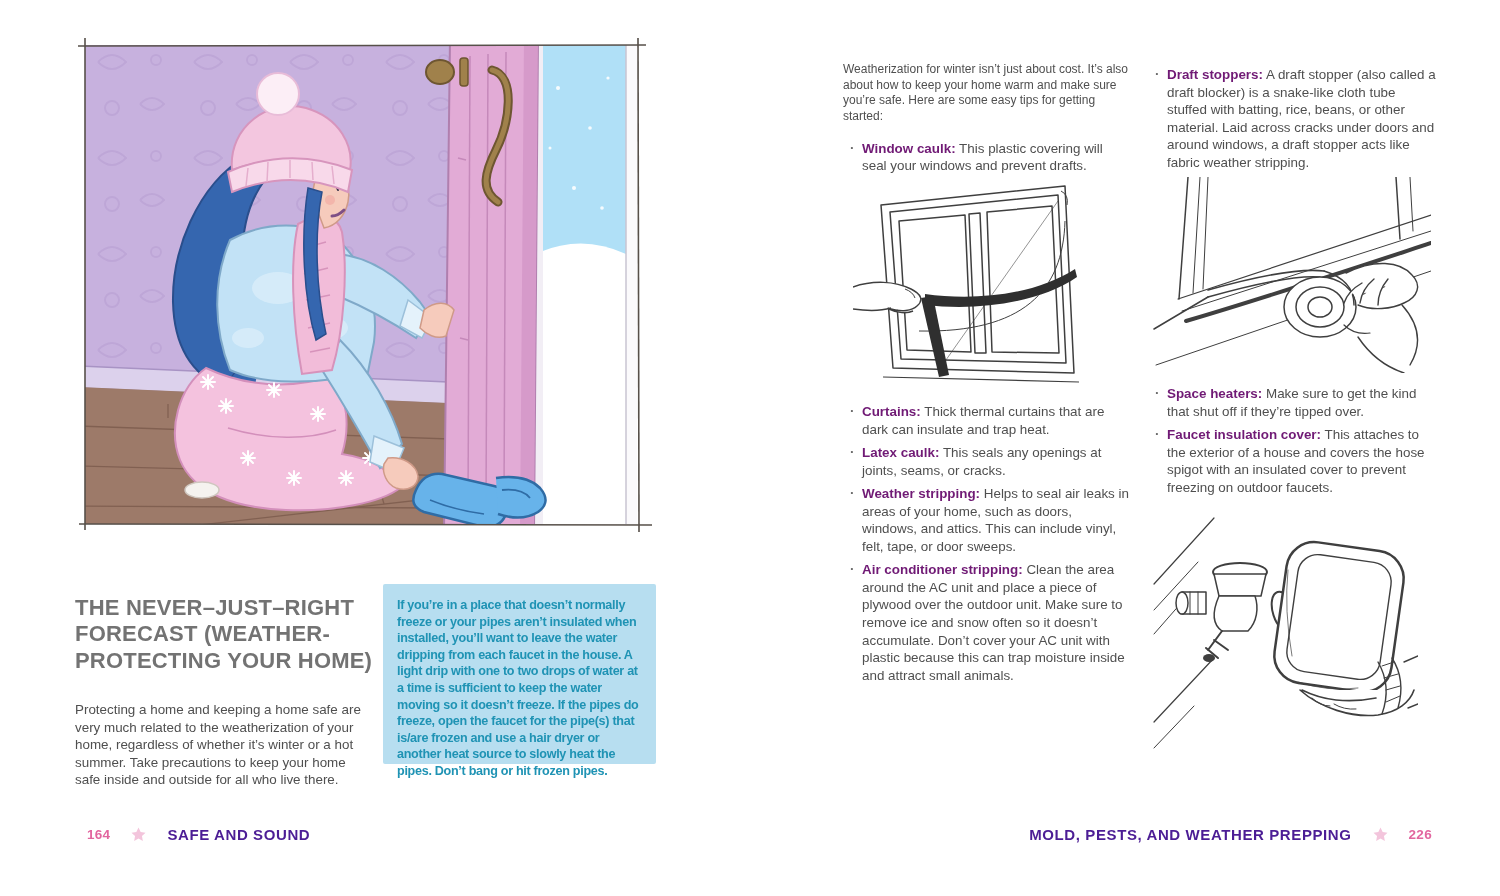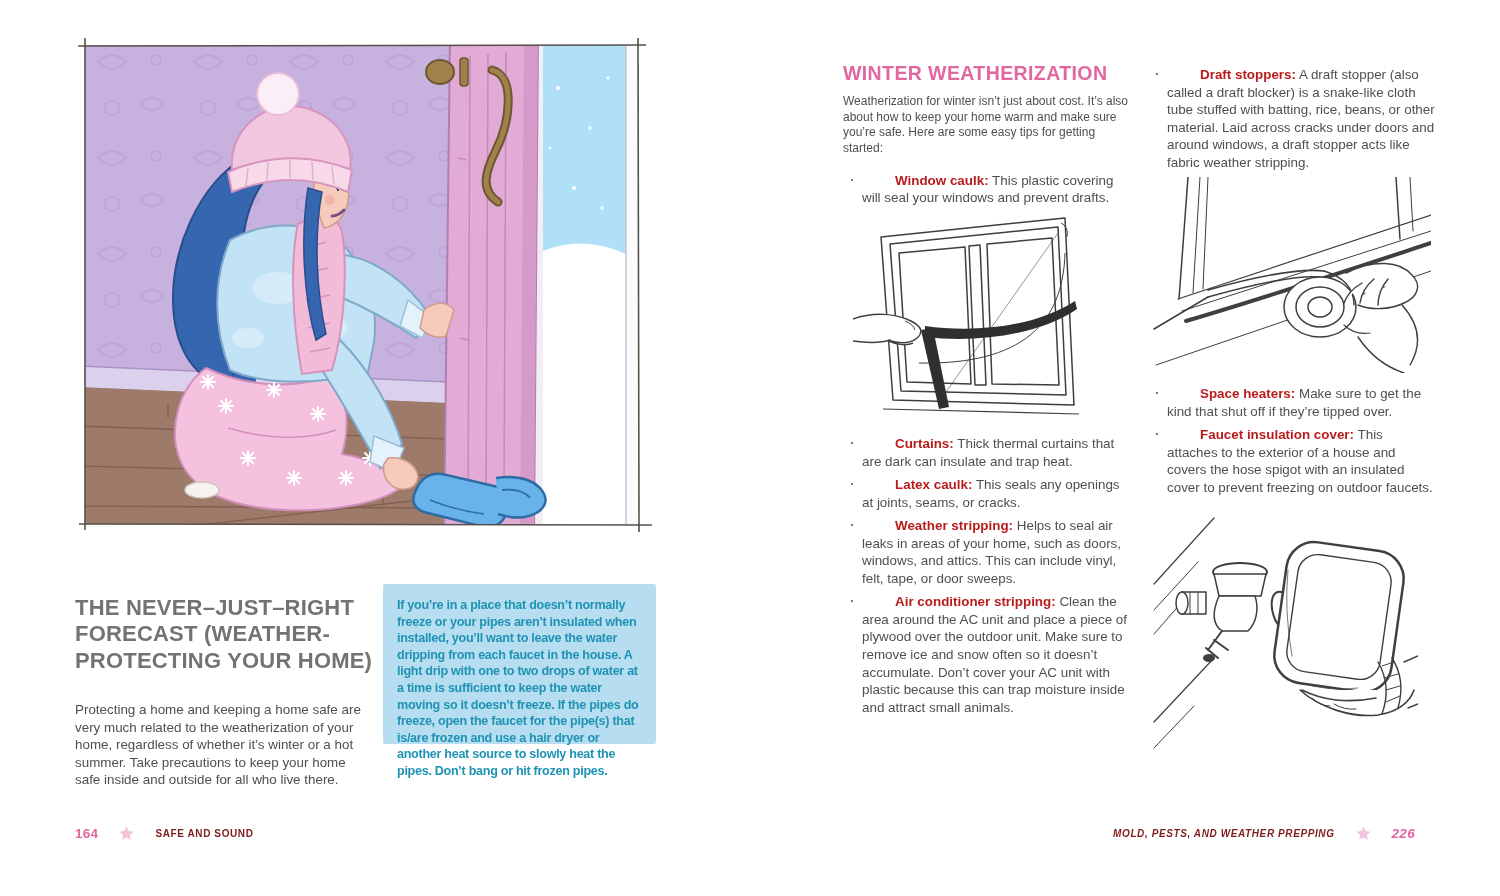--- a/index.html
+++ b/index.html
@@ -5,44 +5,44 @@
   html,body{margin:0;padding:0;}
   body{width:1500px;height:896px;background:#ffffff;position:relative;overflow:hidden;
        font-family:"Liberation Sans", sans-serif;color:#4f4f4f;}
   .abs{position:absolute;}
 
   
   .illus-wrap{left:78px;top:38px;width:574px;height:494px;}
   .lp-heading{left:75px;top:580px;width:312px;font-size:22px;line-height:1.2;font-weight:bold;
               color:#737373;letter-spacing:.2px;}
   .lp-body{left:75px;top:688px;width:296px;font-size:13.4px;line-height:1.3;}
-  .tip-box{left:383px;top:584px;width:273px;height:160px;background:#b7def0;border-radius:2px;
+  .tip-box{left:383px;top:584px;width:273px;height:180px;background:#b7def0;border-radius:2px;
            box-sizing:border-box;padding:13px 14px;}
   .tip-box p{margin:0;font-size:12.6px;line-height:1.32;font-weight:bold;color:#1f93b4;
              letter-spacing:-.3px;}
 
   
   .col1{left:843px;top:62px;width:286px;}
   .col2{left:1148px;top:66px;width:288px;}
   .rp-heading{margin:0 0 9px 0;font-size:19.5px;font-weight:bold;color:#e2669f;letter-spacing:.4px;}
   .intro{margin:0 0 15px 0;font-size:12px;line-height:1.31;}
   .li{position:relative;padding-left:19px;margin:0 0 6px 0;font-size:13.4px;line-height:1.31;}
-  .li b{color:#b91c1c;margin-left:33px;}
+  .li b{color:#701a75;}
   .blt{position:absolute;left:7px;top:-1px;color:#6a6a6a;font-weight:bold;}
   .sketch{display:block;}
   .win-sketch{margin:4px 0 12px 10px;}
   .draft-sketch{margin:5px 0 12px 0;}
   .faucet-sketch{margin:15px 0 0 4px;}
 
   
-  .footer{top:826px;display:flex;align-items:center;gap:21px;}
+  .footer{top:826px;display:flex;align-items:center;gap:21px;margin-left:12px;}
   .footer-left{left:75px;}
-  .footer-right{right:85px;font-style:italic;}
+  .footer-right{right:68px;}
   .pg-num{font-size:13.5px;font-weight:bold;color:#e2669f;letter-spacing:.3px;}
-  .sect{font-size:10px;font-weight:bold;color:#7f1d1d;letter-spacing:.6px;}
+  .sect{font-size:15px;font-weight:bold;color:#4c1d95;letter-spacing:.6px;}
   .star{width:15px;height:15px;display:block;}
 </style>
 </head>
 <body>
 
 <div class="abs illus-wrap">
   <svg width="574" height="494" viewBox="0 0 574 494">
     <defs>
       <clipPath id="frameClip">
           <rect x="7" y="7" width="552" height="479"></rect>
@@ -190,21 +190,20 @@
 
 <div class="abs footer footer-left">
   <span class="pg-num">164</span>
   <svg class="star" viewBox="0 0 16 16">
     <path d="M8 .5l2.3 4.7 5.2.8-3.8 3.6.9 5.2L8 12.3l-4.6 2.5.9-5.2L.5 6l5.2-.8z" fill="#f3c5dc"></path>
   </svg>
   <span class="sect">SAFE AND SOUND</span>
 </div>
 
 <div class="abs col1">
-  <h2 class="rp-heading">WINTER WEATHERIZATION</h2>
   <p class="intro">Weatherization for winter isn’t just about cost. It’s also about how to keep your home warm and make sure you’re safe. Here are some easy tips for getting started:</p>
 
   <div class="li">
     <span class="blt">·</span>
     <b>Window caulk:</b> 
     <span>This plastic covering will seal your windows and prevent drafts.</span>
   </div>
 
   <svg class="sketch win-sketch" width="243" height="210" viewBox="0 0 243 210" fill="none" stroke="#3f3f3f" stroke-width="1.5" stroke-linejoin="round">
     <path d="M28 24 L212 5 L221 192 L40 187 Z" fill="#ffffff"></path>

